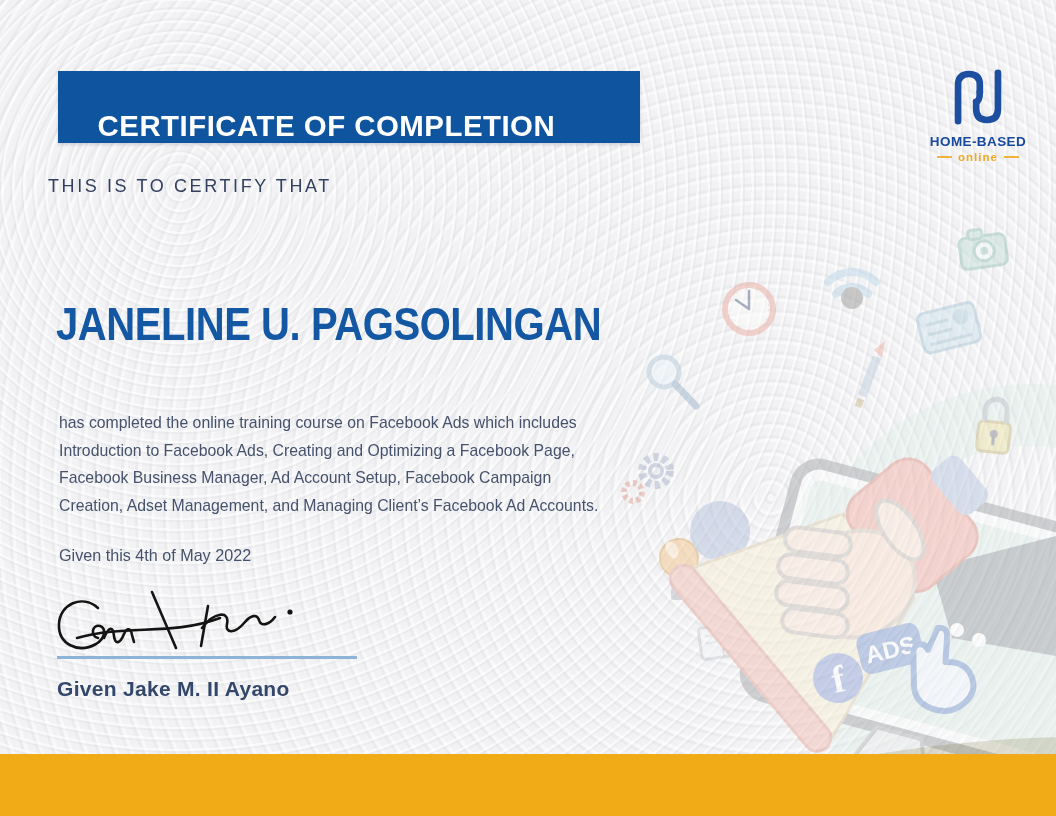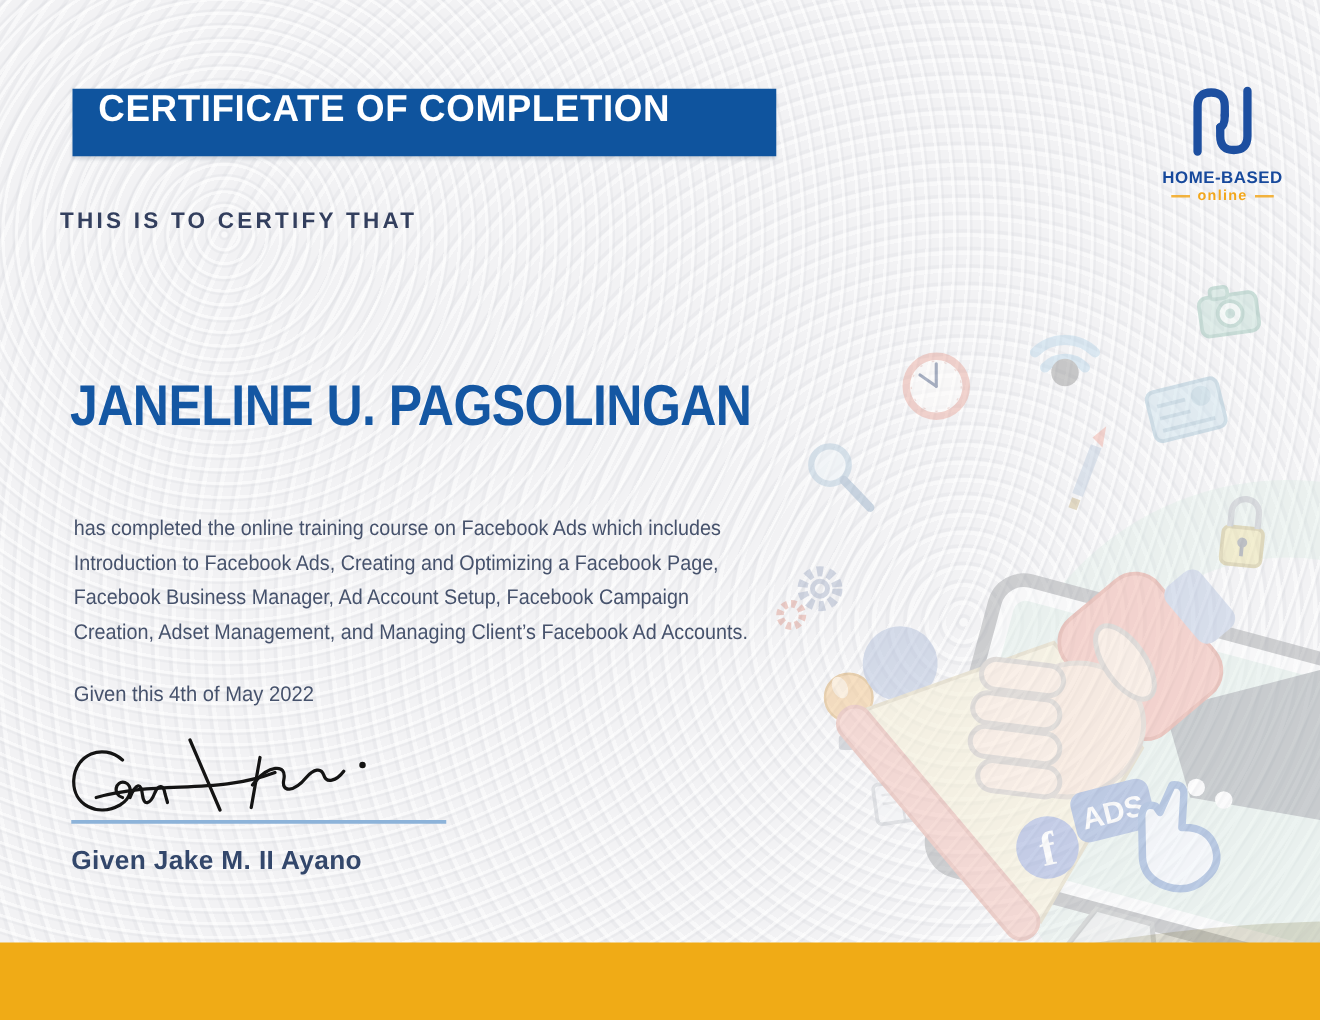--- a/index.html
+++ b/index.html
@@ -5,31 +5,32 @@
   html,body{margin:0;padding:0;}
   body{font-family:"Liberation Sans",sans-serif;}
   .certificate{
     position:relative;width:1056px;height:816px;overflow:hidden;
     background-color:#f2f2f4;
     background-image:
       repeating-radial-gradient(circle at 17% 23%, rgba(255,255,255,.55) 0 2px, rgba(208,210,216,.22) 3px 4px, transparent 5px 11px),
       repeating-radial-gradient(circle at 73% 61%, rgba(255,255,255,.45) 0 3px, rgba(203,205,212,.18) 4px 6px, transparent 7px 14px);
   }
   .banner{
-    position:absolute;left:58px;top:71px;width:563px;height:54px;
-    background:#0f549e;display:flex;align-items:flex-start;
+    position:absolute;left:58px;top:71px;width:563px;height:72px;
+    background:#0f549e;display:flex;align-items:flex-end;
     box-shadow:0 2px 3px rgba(40,60,90,.18);
+    padding-left:19px;
   }
   .banner-title{
     color:#ffffff;font-size:30px;font-weight:800;letter-spacing:.5px;
     padding-left:21px;white-space:nowrap;transform:scaleX(.98);transform-origin:left center;
   }
   .certify-line{
-    position:absolute;left:48px;top:166px;font-size:18px;letter-spacing:2.6px;
-    color:#333f5e;font-weight:700;white-space:nowrap;
+    position:absolute;left:48px;top:176px;font-size:18px;letter-spacing:2.6px;
+    color:#333f5e;font-weight:400;white-space:nowrap;
   }
   .recipient-name{
     position:absolute;left:56px;top:297px;font-size:46px;font-weight:800;
     color:#1457a3;white-space:nowrap;letter-spacing:-.5px;
     transform:scaleX(.87);transform-origin:left center;
   }
   .body-text{
     position:absolute;left:59px;top:409px;width:660px;
     font-size:17px;line-height:27.5px;color:#46526c;white-space:pre-line;
     transform:scaleX(.93);transform-origin:left top;

